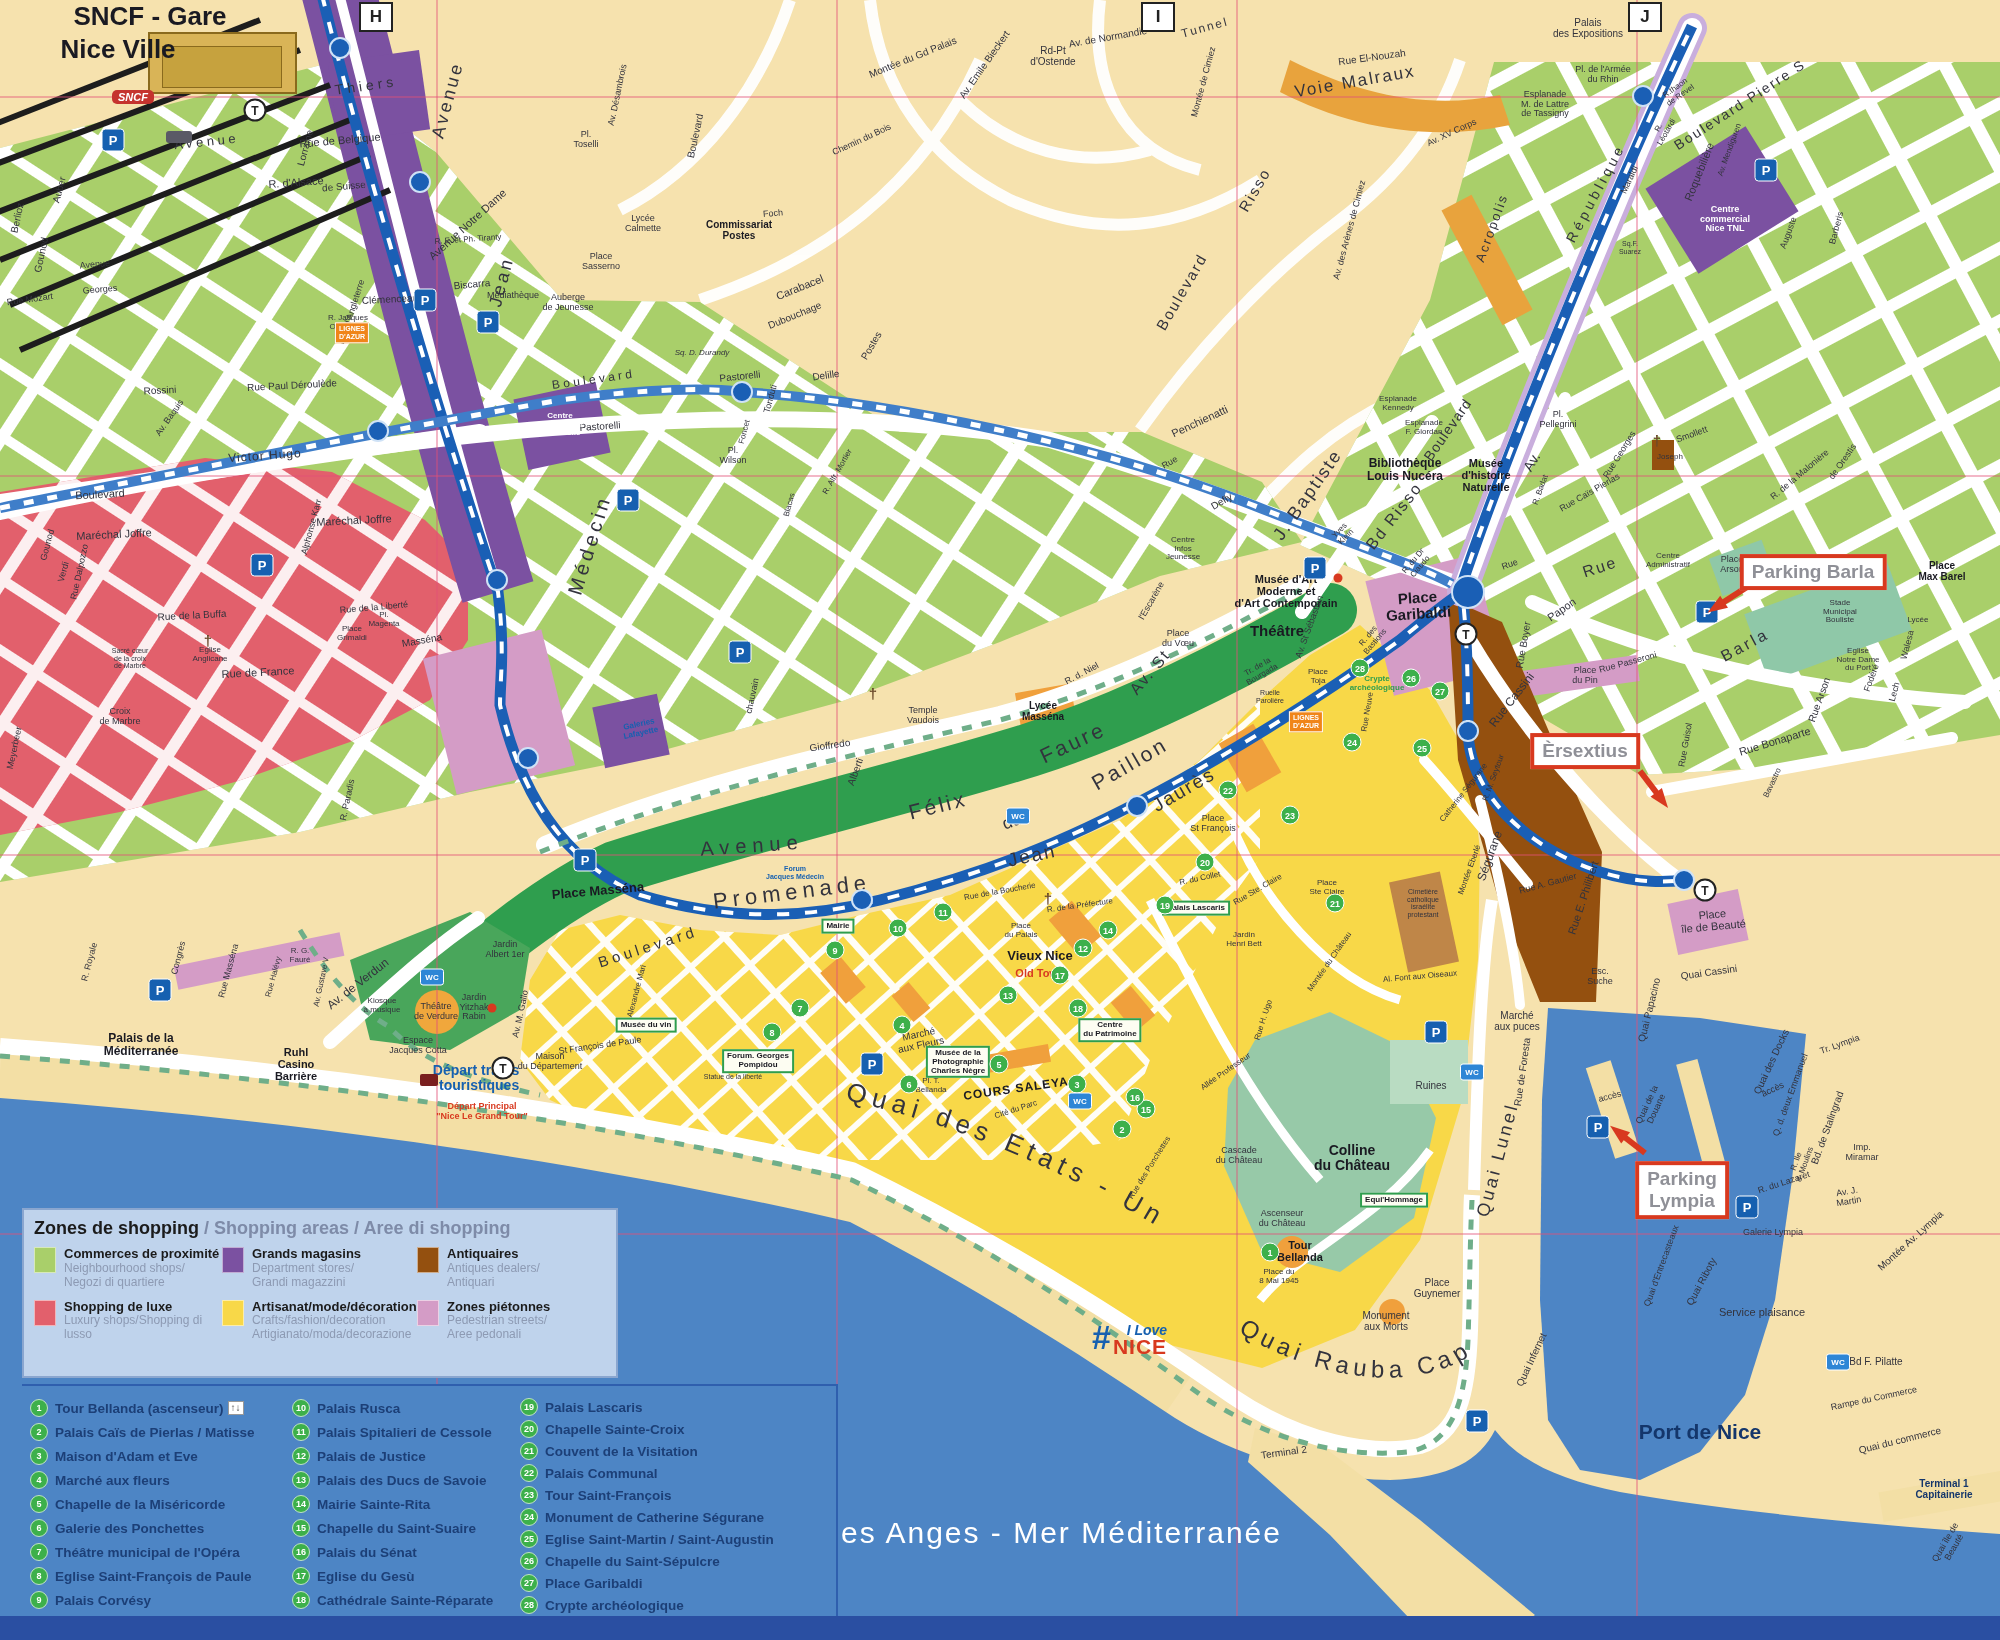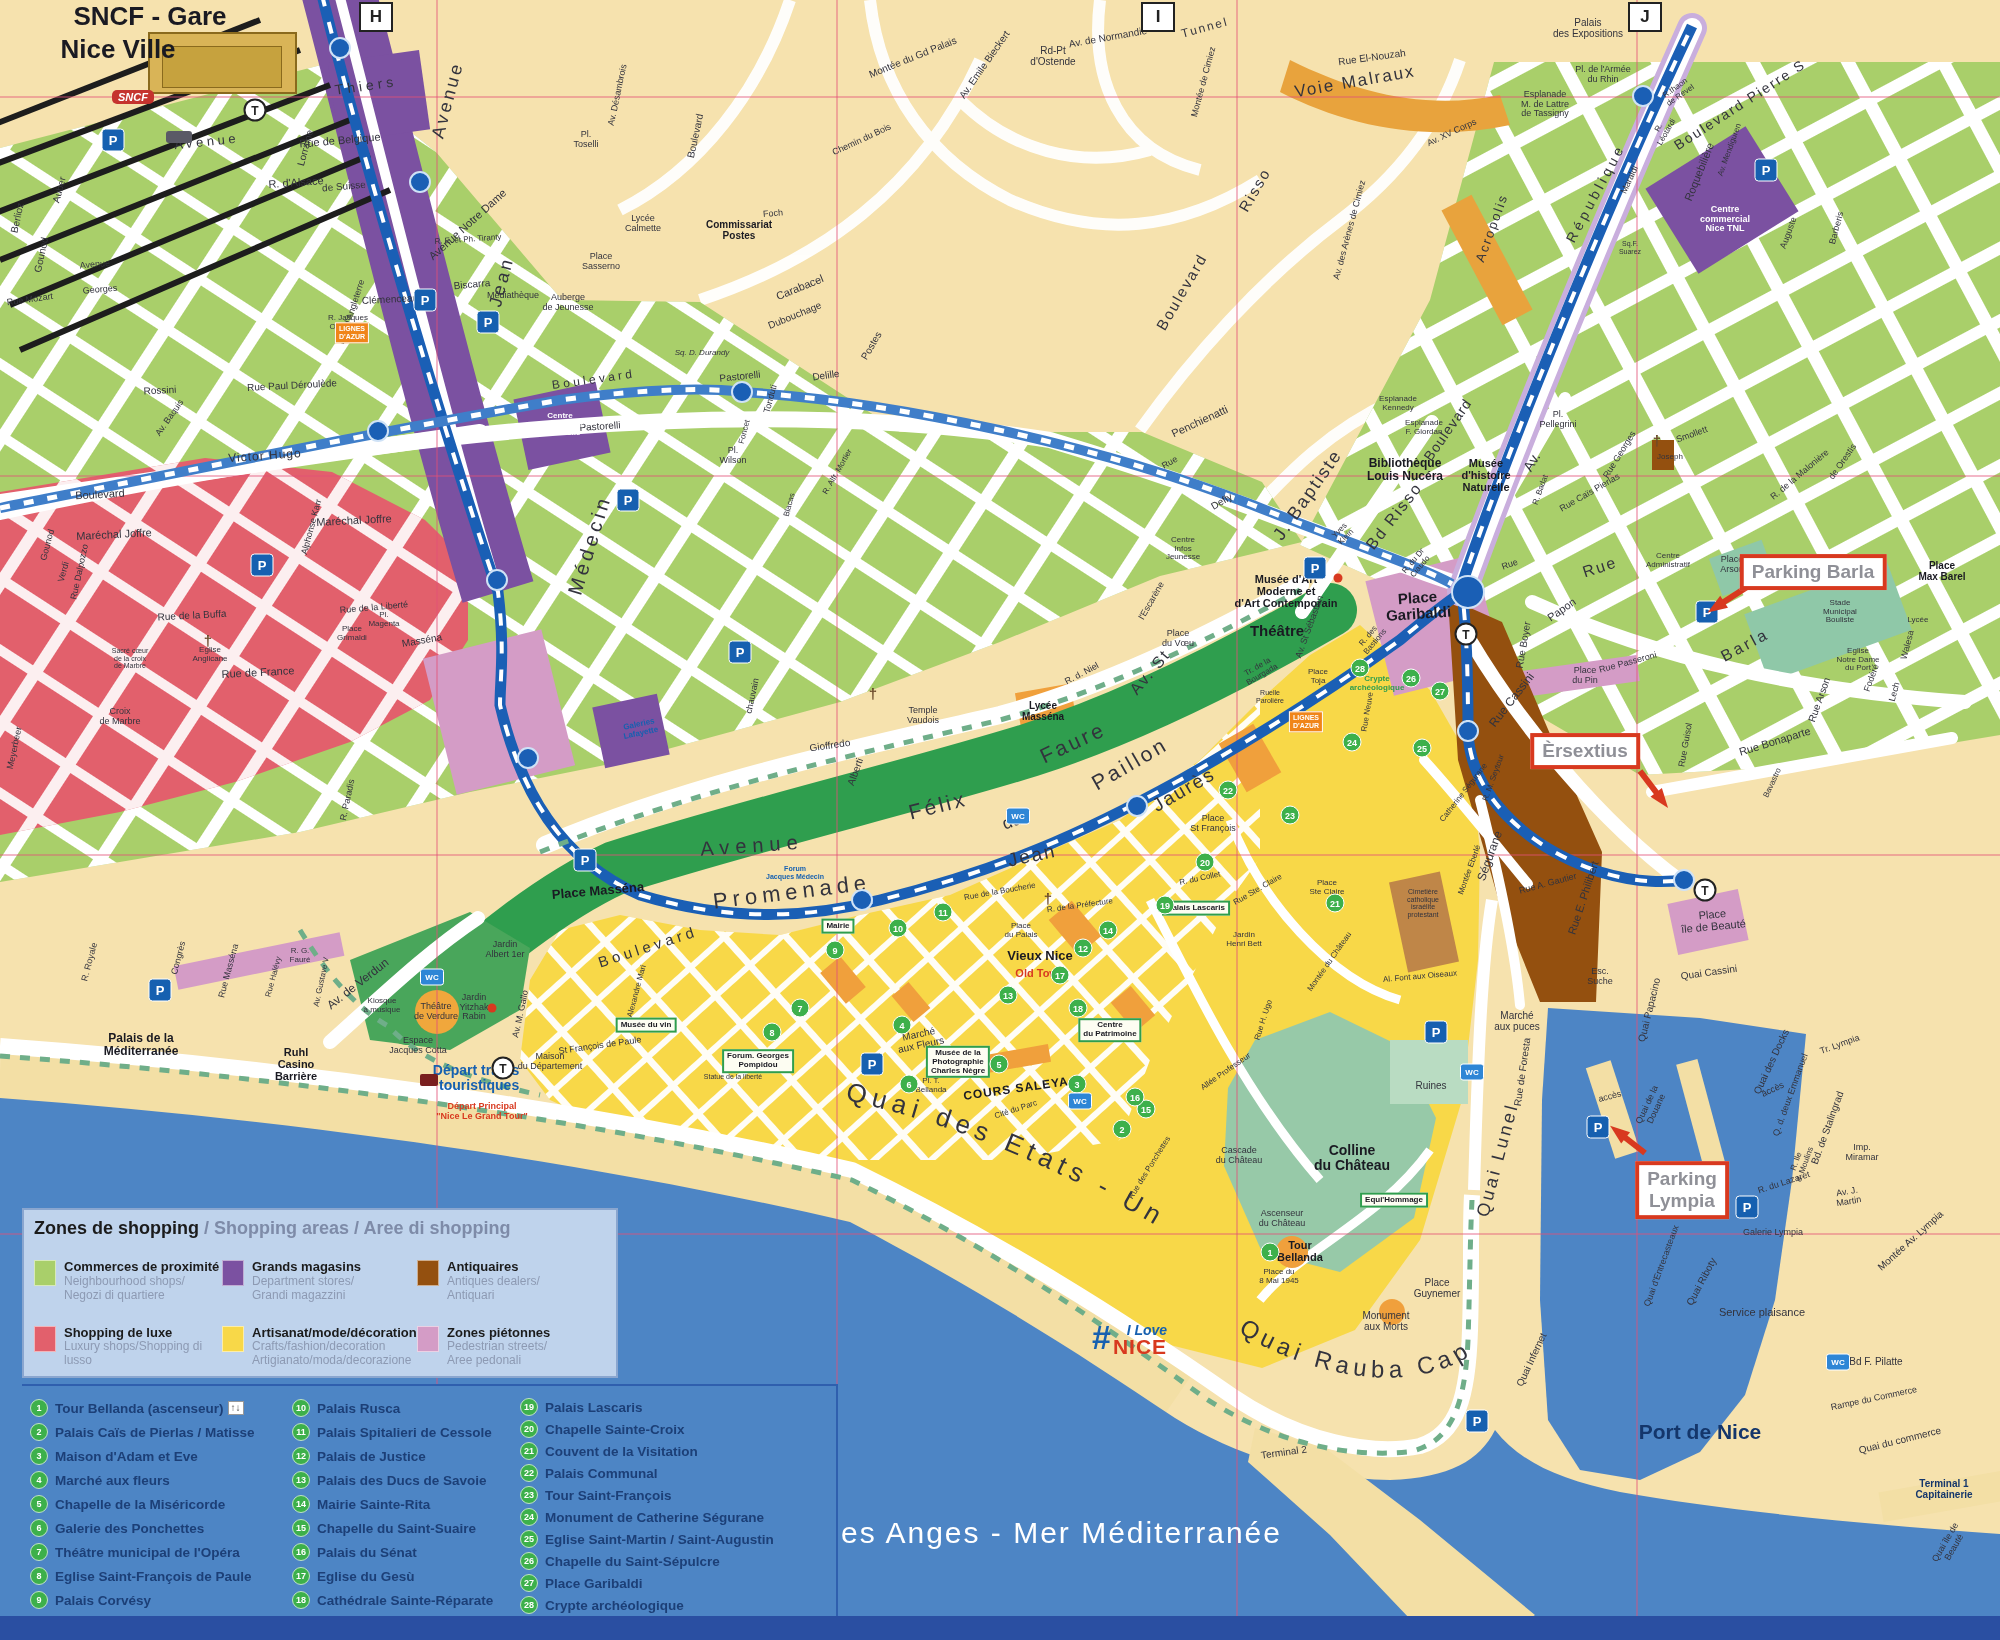--- a/index.html
+++ b/index.html
@@ -67,21 +67,21 @@
   #ilove .hash{font-size:34px;font-weight:bold;color:#1660b0;line-height:0.9;}
   #ilove .col{display:flex;flex-direction:column;margin-left:2px;}
   #ilove .ilv{font-size:14px;font-weight:bold;font-style:italic;color:#1660b0;text-align:right;}
   #ilove .nce{font-size:21px;font-weight:bold;color:#d8391f;letter-spacing:1px;line-height:0.9;}
   
   #legend{position:absolute;z-index:45;left:22px;top:1208px;width:596px;height:170px;
       background:#bfd3ec;border:2px solid #8aa6cf;box-sizing:border-box;padding:8px 10px;}
   #legend-title{font-size:18px;font-weight:bold;color:#1b1b1b;margin-bottom:8px;}
   #legend-title .alt{color:#7e8ba8;}
   #legend-grid{display:grid;grid-template-columns:188px 195px 180px;grid-row-gap:10px;}
-  .leg-item{display:flex;margin-top:13px;}
+  .leg-item{display:flex;}
   .leg-sw{width:20px;height:24px;margin-right:8px;flex:0 0 20px;border:1px solid #ffffff88;}
   .leg-fr{font-size:13px;font-weight:bold;color:#1b1b1b;line-height:1.15;}
   .leg-sub{font-size:12px;color:#8d9ab3;line-height:1.15;}
   
   #poi{position:absolute;z-index:45;left:22px;top:1384px;width:816px;height:232px;
       background:#4d85c5;border-top:2px solid #2f5fae;border-right:2px solid #2f5fae;
       box-sizing:border-box;padding:10px 4px 0 8px;display:flex;}
   .poi-col{display:flex;flex-direction:column;}
   .poi-col.c1{width:262px;} .poi-col.c2{width:228px;} .poi-col.c3{width:310px;}
   .poi-item{display:flex;align-items:center;height:24px;}

